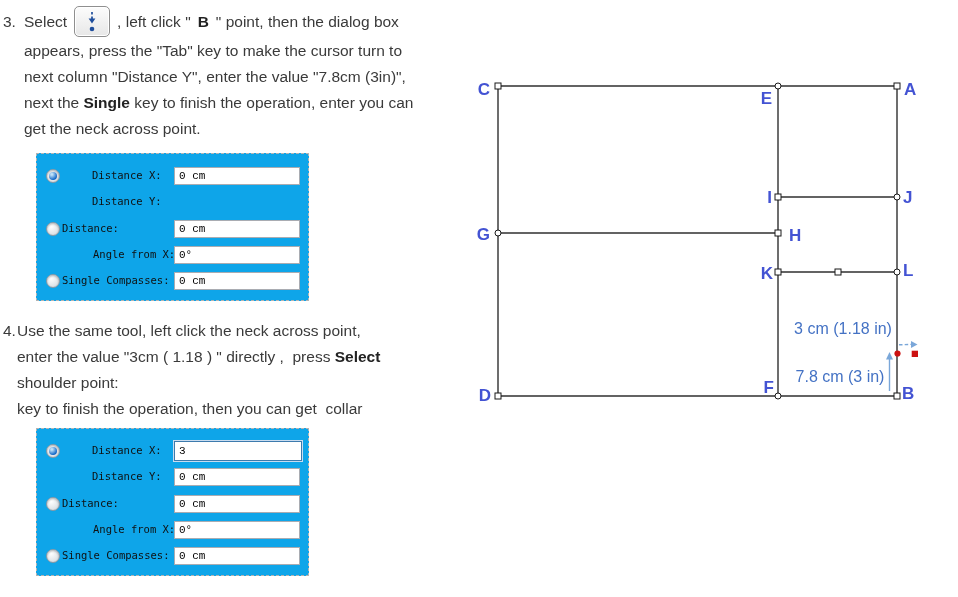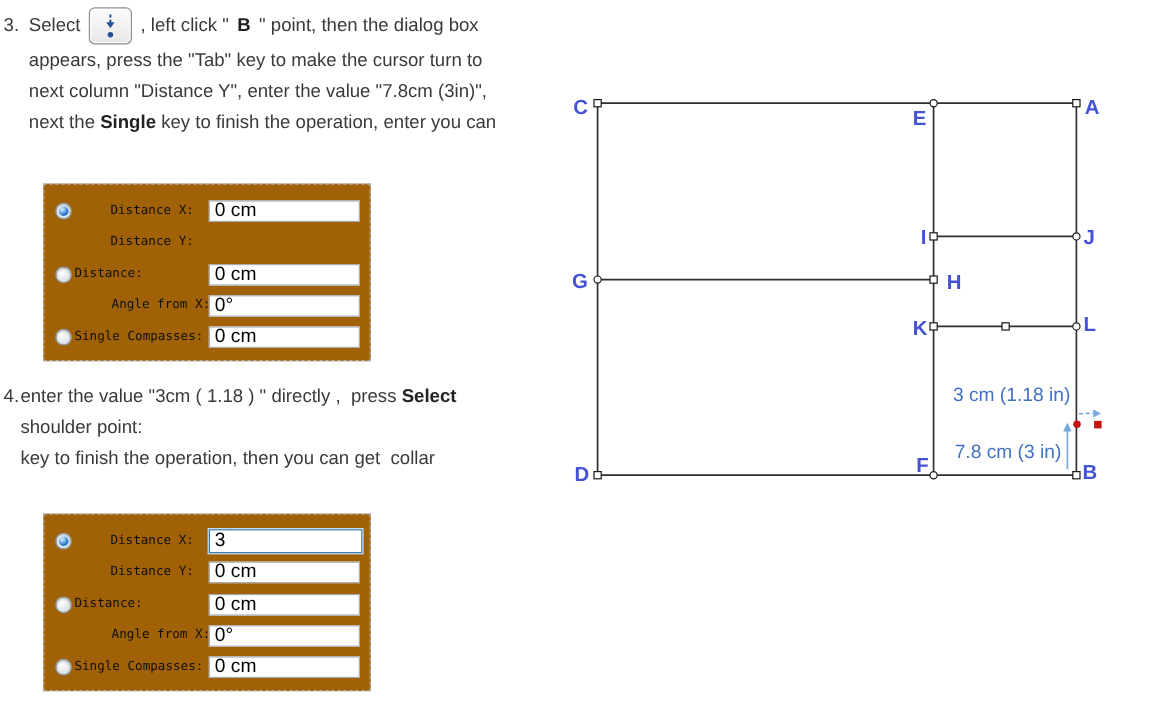--- a/index.html
+++ b/index.html
@@ -13,31 +13,31 @@
   #step3 .line{margin-left:21px;}
   #step4 .line{margin-left:14px;}
   .line-icon{display:flex;align-items:center;gap:7px;height:33px;white-space:pre;}
   b{color:#222;}
 
   .tool-btn{display:inline-flex;align-items:center;justify-content:center;
             width:34px;height:29px;border:1px solid #8f8f8f;border-radius:5px;
             background:linear-gradient(#fcfcfc,#e7e7e7);box-shadow:0 0 0 1px #fff inset;}
 
   
-  .dialog{position:absolute;width:271px;height:146px;border:1px dashed #b3b3b3;background:#a16207;}
+  .dialog{position:absolute;width:271px;height:146px;border:1px dashed #b3b3b3;background:#0ea5e9;}
   .drow{position:absolute;left:0;width:100%;height:20px;}
   .radio{position:absolute;left:9px;width:12px;height:12px;border-radius:50%;
          border:1px solid #8e9aa5;background:radial-gradient(circle at 35% 30%,#ffffff,#cfd6dc);
          box-shadow:inset 0 1px 2px rgba(0,0,0,.25);}
   .radio.sel::after{content:'';position:absolute;left:2px;top:2px;width:8px;height:8px;border-radius:50%;
          background:radial-gradient(circle at 35% 30%,#bfe2f9 10%,#1468c8 70%);}
   .dlabel{position:absolute;top:2px;font-family:"DejaVu Sans Mono","Liberation Mono",monospace;
           font-size:10.5px;color:#101010;letter-spacing:0px;white-space:pre;}
   .dinput{position:absolute;left:137px;width:120px;height:14px;border:1px solid #a9acb2;
-          font-family:Liberation Sans, sans-serif;font-size:16px;color:#000;
+          font-family:Liberation Mono, monospace;font-size:11px;color:#000;
           padding:1px 0 1px 4px;background:#fff;outline:none;}
   .dinput.focused{border:1px solid #3d7bad;box-shadow:0 0 0 1px #c8dcf0;height:16px;margin-top:-1px;width:122px;}
 
   
   #diagram-svg{position:absolute;left:0;top:0;}
 </style>
 </head>
 <body>
 
 <div id="page">
@@ -45,20 +45,21 @@
   <div class="step" id="step3" style="left:3px;top:5px;">
     <span class="stepnum" style="top:8px;">3.</span>
     <div class="line line-icon"><span>Select</span><span class="tool-btn"><svg width="22" height="24" viewBox="0 0 22 24">
             <line x1="11" y1="2" x2="11" y2="9" stroke="#1f4e9c" stroke-width="1.7" stroke-dasharray="2.6,1.8"></line>
             <polygon points="7.6,8.5 14.4,8.5 11,13.5" fill="#1f4e9c"></polygon>
             <circle cx="11" cy="19" r="2.3" fill="#1f4e9c"></circle>
           </svg></span><span>, left click "</span><b>B</b><span>" point, then the dialog box</span></div>
     <div class="line">appears, press the "Tab" key to make the cursor turn to</div>
     <div class="line">next column "Distance Y", enter the value "7.8cm (3in)",</div>
     <div class="line"><span>next the </span><b>Single</b><span> key to finish the operation, enter you can</span></div>
+    <div class="line">get the neck across point.</div>
   </div>
 
   <div class="dialog" style="left:36px;top:153px;">
     <div class="drow" style="top:13px;">
       <span class="radio sel" style="top:2px;"></span>
       <span class="dlabel" style="left:55px;">Distance X:</span>
       <input class="dinput" value="0 cm" style="">
     </div>
     <div class="drow" style="top:39px;">
       <span class="dlabel" style="left:55px;">Distance Y:</span>
@@ -74,20 +75,21 @@
     </div>
     <div class="drow" style="top:118px;">
       <span class="radio" style="top:2px;"></span>
       <span class="dlabel" style="left:25px;">Single Compasses:</span>
       <input class="dinput" value="0 cm" style="">
     </div>
   </div>
 
   <div class="step" id="step4" style="left:3px;top:318px;">
     <span class="stepnum" style="top:4px;">4.</span>
+    <div class="line">Use the same tool, left click the neck across point,</div>
     <div class="line"><span>enter the value "3cm ( 1.18 ) " directly ,  press </span><b>Select</b></div>
     <div class="line">shoulder point:</div>
     <div class="line">key to finish the operation, then you can get  collar</div>
   </div>
 
   <div class="dialog" style="left:36px;top:428px;">
     <div class="drow" style="top:13px;">
       <span class="radio sel" style="top:2px;"></span>
       <span class="dlabel" style="left:55px;">Distance X:</span>
       <input class="dinput focused" value="3" style="">

